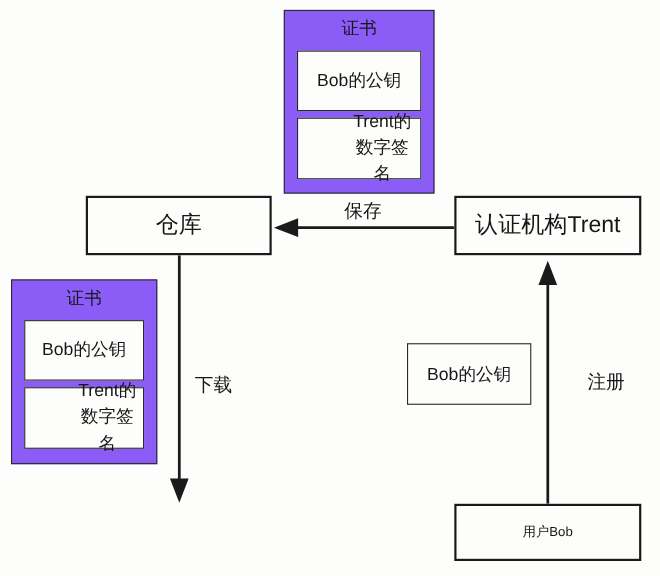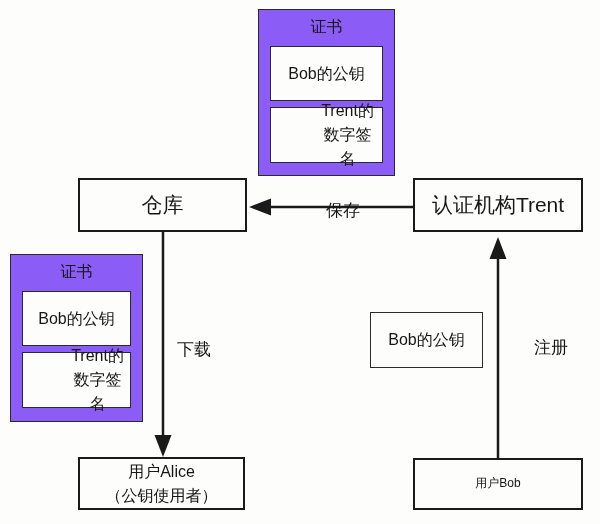--- a/index.html
+++ b/index.html
@@ -76,21 +76,21 @@
     display:flex;align-items:center;justify-content:center;
     font-size:16px;
     box-sizing:border-box;
   }
   .arrow-label{
     position:absolute;
     font-size:17px;
     line-height:1;
     white-space:nowrap;
   }
-  .lbl-save{left:300px;top:183px;width:60px;text-align:right;margin-top:19px;}
+  .lbl-save{left:300px;top:183px;width:60px;text-align:center;}
   .lbl-download{left:177px;top:341px;}
   .lbl-register{left:534px;top:339px;}
 </style>
 </head>
 <body>
 
 <div class="canvas">
 
   <svg class="arrow-layer" viewBox="0 0 600 524" xmlns="http://www.w3.org/2000/svg">
     <g>
@@ -124,24 +124,20 @@
   </div>
 
   <div class="node ca-box">
     <span>认证机构Trent</span>
   </div>
 
   <div class="bobkey-box">
     <span>Bob的公钥</span>
   </div>
 
-  <div class="node alice-box">
-    <span>用户Alice</span>
-    <span>（公钥使用者）</span>
-  </div>
 
   <div class="node bob-box">
     <span>用户Bob</span>
   </div>
 
   <div class="arrow-label lbl-save">保存</div>
   <div class="arrow-label lbl-download">下载</div>
   <div class="arrow-label lbl-register">注册</div>
 
 </div>

